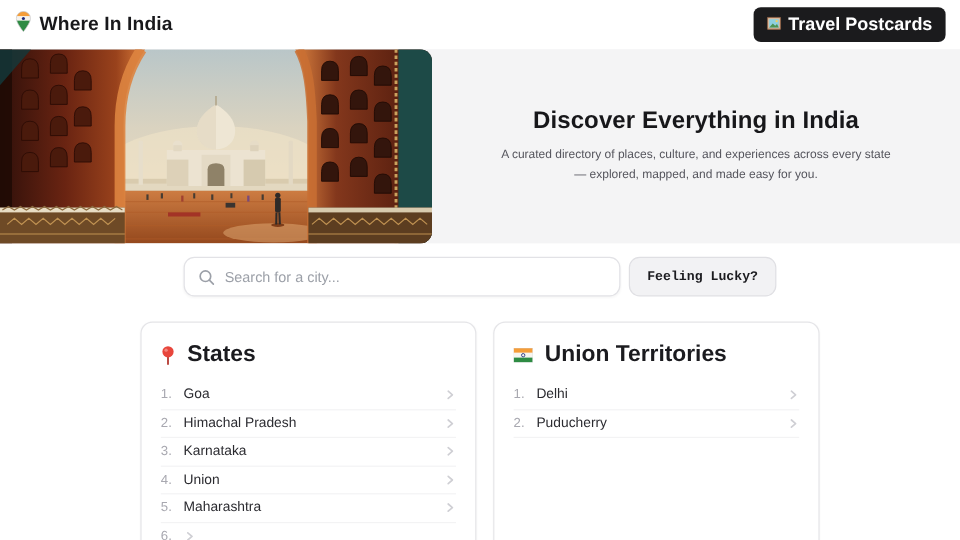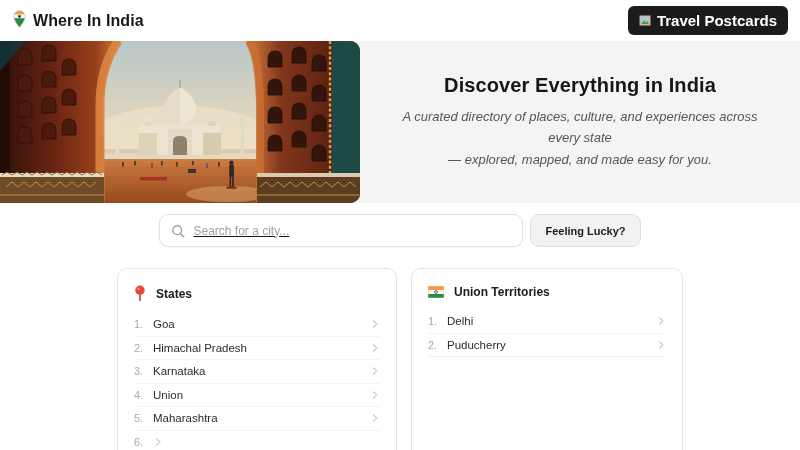--- a/index.html
+++ b/index.html
@@ -15,42 +15,42 @@
                    border:none; border-radius:6px; padding:6px 11px; font-size:15px; font-weight:600;
                    font-family:inherit; cursor:pointer; }
 
   
   .hero { height:162px; background:#f4f4f5; display:flex; }
   .hero-img { width:360px; height:162px; flex-shrink:0; border-radius:0 10px 10px 0; overflow:hidden; }
   .hero-img svg { display:block; width:100%; height:100%; }
   .hero-copy { flex:1; display:flex; flex-direction:column; justify-content:center; align-items:center;
                text-align:center; padding:0 26px; }
   .hero-title { font-size:20px; font-weight:700; color:#17171a; margin-bottom:9px; letter-spacing:.1px; }
-  .hero-sub { font-size:13px; color:#55555d; line-height:1.62; max-width:400px;font-style:italic; }
+  .hero-sub { font-size:10px; color:#55555d; line-height:1.62; max-width:400px; }
 
   
   .search-wrap { display:flex; justify-content:center; align-items:center; gap:7px;
                  padding:11px 0 21px; background:#fff; }
   .search-box { display:flex; align-items:center; gap:8px; width:364px; height:33px;
                 background:#fff; border:1px solid #e2e2e6; border-radius:9px; padding:0 11px;
-                box-shadow:0 1px 2px rgba(0,0,0,.04);text-decoration:underline; }
+                box-shadow:0 1px 2px rgba(0,0,0,.04); }
   .search-box input { border:none; outline:none; flex:1; font-size:12px; font-family:inherit; color:#18181b; background:transparent; }
   .search-box input::placeholder { color:#9ca0a8; }
   .lucky-btn { height:33px; padding:0 14px; background:#f2f2f4; border:1px solid #dfdfe3;
                border-radius:9px; font-size:11px; font-weight:700; color:#1b1b1f;
-               font-family:Liberation Sans, sans-serif; cursor:pointer; }
+               font-family:Liberation Mono, monospace; cursor:pointer; }
 
   
   .cards-row { display:flex; justify-content:center; gap:14px; }
   .card { background:#fff; border:1px solid #e5e5e8; border-radius:10px;
           box-shadow:0 1px 2px rgba(0,0,0,.03); padding:13px 16px 0; height:230px; overflow:hidden; }
   .card-states { width:280px; }
   .card-uts { width:272px; }
   .card-head { display:flex; align-items:center; gap:10px; padding:3px 0 11px; }
-  .card-title { font-size:12px; font-weight:700; color:#1b1b1f;text-align:center; }
+  .card-title { font-size:19px; font-weight:700; color:#1b1b1f;text-align:center; }
   .drow { display:flex; align-items:center; height:23.5px; border-bottom:1px solid #f3f3f4; cursor:pointer; }
   .drow:last-child { border-bottom:1px solid #f3f3f4; }
   .drow .num { width:19px; font-size:11px; color:#a8a8b0; }
   .drow .name { flex:1; font-size:11.5px; font-weight:400; color:#2b2b30; }
   .chev { flex-shrink:0; display:flex; }
 </style>
 </head>
 <body>
 
 <div class="header">

